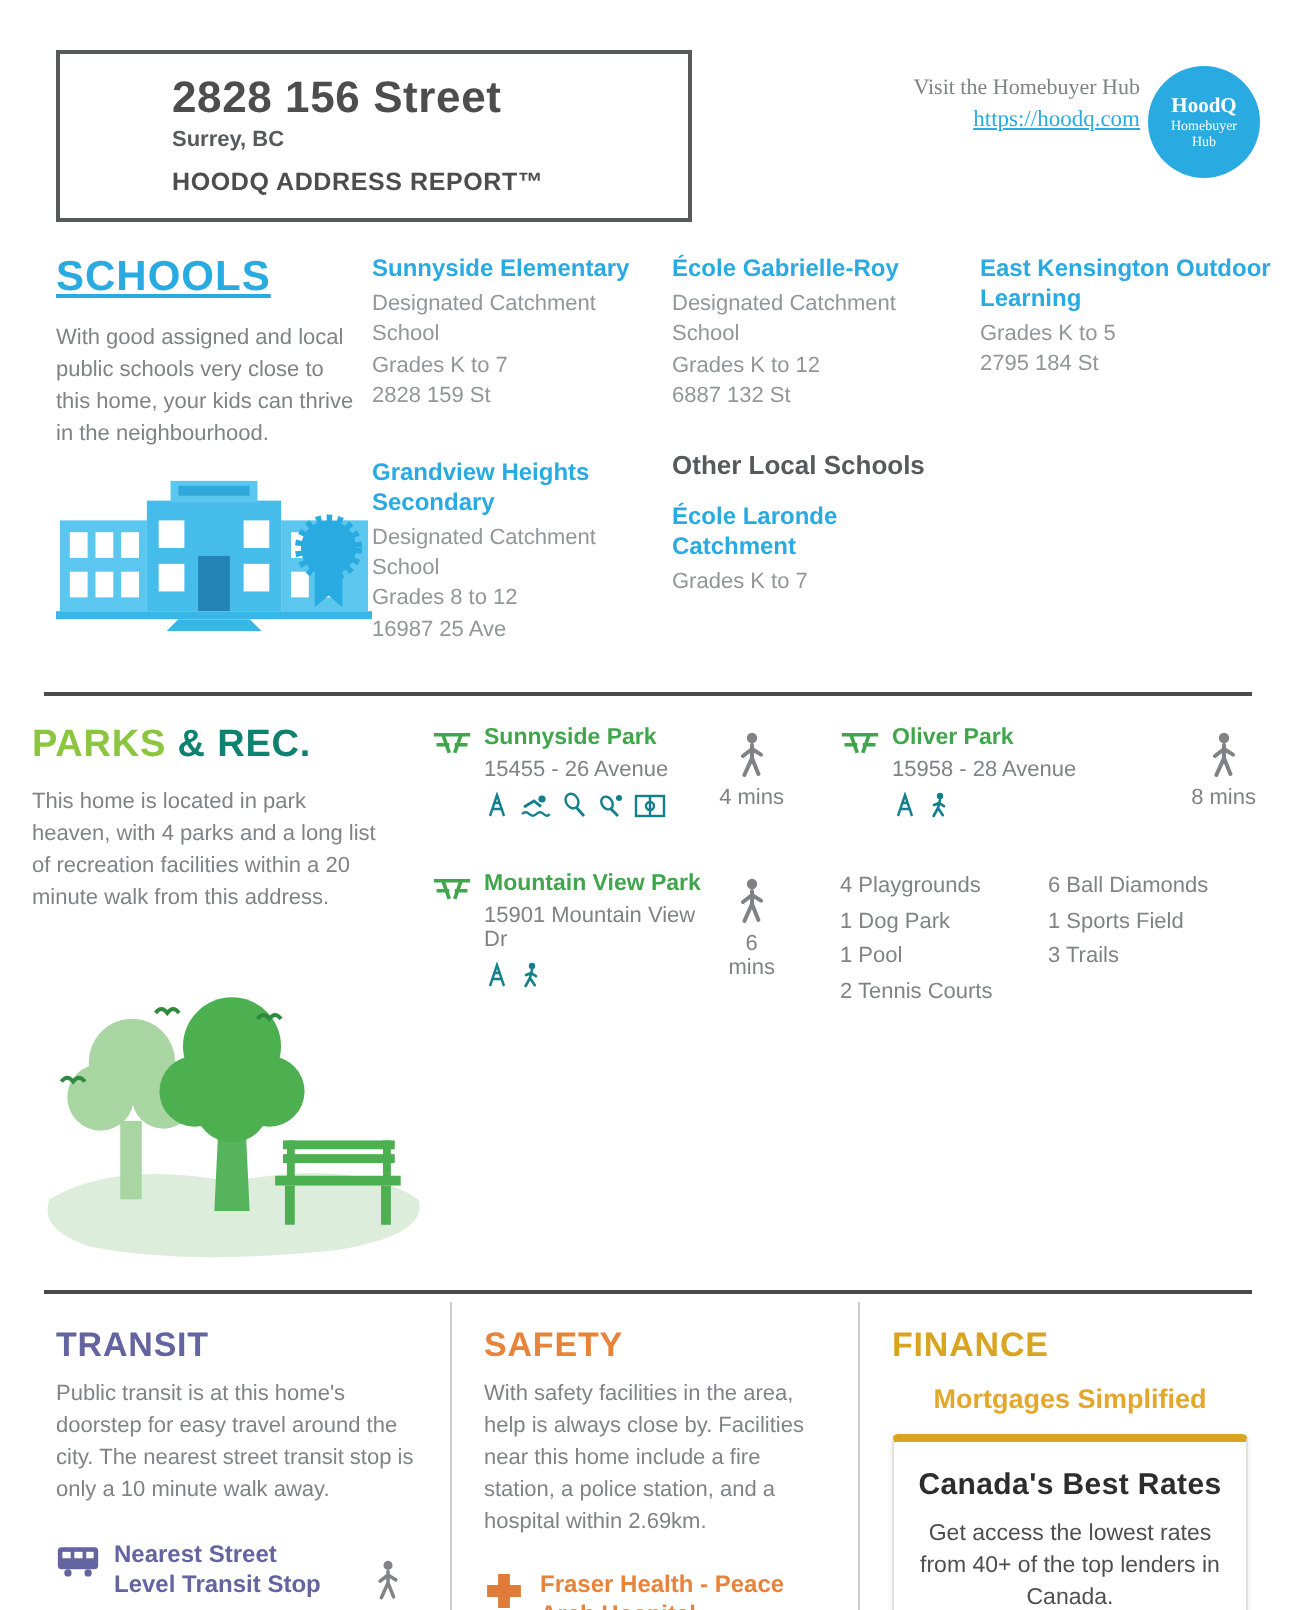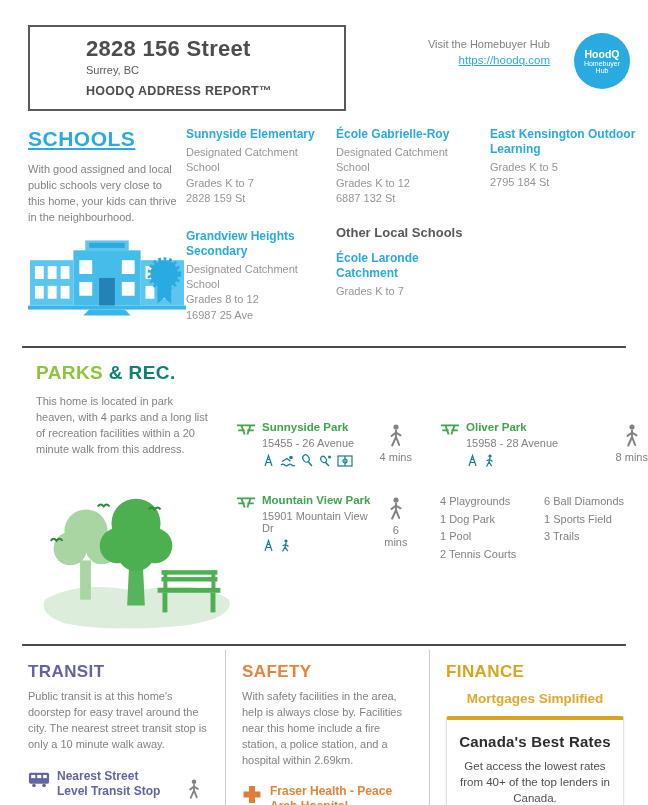--- a/index.html
+++ b/index.html
@@ -4,23 +4,23 @@
 <style>
   * { box-sizing: border-box; margin: 0; padding: 0; }
   body {
     width: 648px; height: 805px; margin: 0 auto; background: #fff;
     font-family: "Liberation Sans", sans-serif; overflow: hidden; position: relative;
   }
   
   .header { display: flex; align-items: flex-start; padding: 25px 18px 0 28px; }
   .addr-box { border: 2px solid #58595B; width: 318px; padding: 9px 10px 11px 56px; }
   .addr-line1 { font-size: 22px; font-weight: bold; color: #4D4D4D; letter-spacing: .3px; }
-  .addr-line2 { font-size: 11px; font-weight: normal; color: #58595B; margin-top: 2px; }
+  .addr-line2 { font-size: 11px; font-weight: bold; color: #58595B; margin-top: 2px; }
   .addr-line3 { font-size: 12.5px; font-weight: bold; color: #4D4D4D; margin-top: 8px; letter-spacing: .3px; }
-  .header-right { margin-left: auto; display: flex; gap: 24px; padding-top: 8px; }
+  .header-right { margin-left: auto; display: flex; gap: 4px; padding-top: 8px; font-family: Liberation Serif, serif; }
   .visit-block { text-align: right; padding-top: 5px; }
   .visit-text { font-size: 11px; color: #808285; }
   .visit-link { font-size: 11.5px; color: #29ABE2; text-decoration: underline; display: inline-block; margin-top: 3px; }
   .hub-badge { width: 56px; height: 56px; border-radius: 50%; background: #29ABE2; color: #fff;
     display: flex; flex-direction: column; align-items: center; justify-content: center; text-align: center; flex-shrink: 0; }
   .hub-badge .l1 { font-size: 10.5px; font-weight: bold; }
   .hub-badge .l2, .hub-badge .l3 { font-size: 7px; }
   
   .schools { display: flex; padding: 16px 6px 4px 28px; }
   .s-intro { width: 152px; flex-shrink: 0; }
@@ -31,21 +31,21 @@
   .sc3 { width: 146px; margin-left: 10px; }
   .sc4 { width: 160px; margin-left: 8px; }
   .school { margin-bottom: 15px; }
   .school-name { font-size: 12px; font-weight: bold; color: #29ABE2; line-height: 1.25; margin-bottom: 3px; }
   .school-meta { font-size: 11px; color: #939598; line-height: 1.4; }
   .other-heading { font-size: 13px; font-weight: bold; color: #58595B; margin: 18px 0 11px; }
   .school-illustration { margin-top: 8px; }
   
   .divider { height: 2px; background: #4A4A4A; margin: 4px 22px; }
   
-  .parks { display: flex; padding: 10px 6px 4px 36px; align-items: center; }
+  .parks { display: flex; padding: 10px 6px 4px 16px; }
   .p-intro { width: 172px; flex-shrink: 0; }
   .h-parks { font-size: 19px; font-weight: bold; letter-spacing: .4px; margin-bottom: 10px; }
   .h-parks .pt1 { color: #8CC63F; }
   .h-parks .pt2 { color: #0E8270; }
   .park-illustration { margin-top: 22px; margin-left: -4px; }
   .park-cols { display: flex; margin-left: 28px; }
   .park-colA { width: 176px; flex-shrink: 0; }
   .park-colB { width: 208px; flex-shrink: 0; margin-left: 28px; }
   .park { display: flex; margin-bottom: 26px; }
   .park-ticon { flex-shrink: 0; margin: 2px 6px 0 0; }

